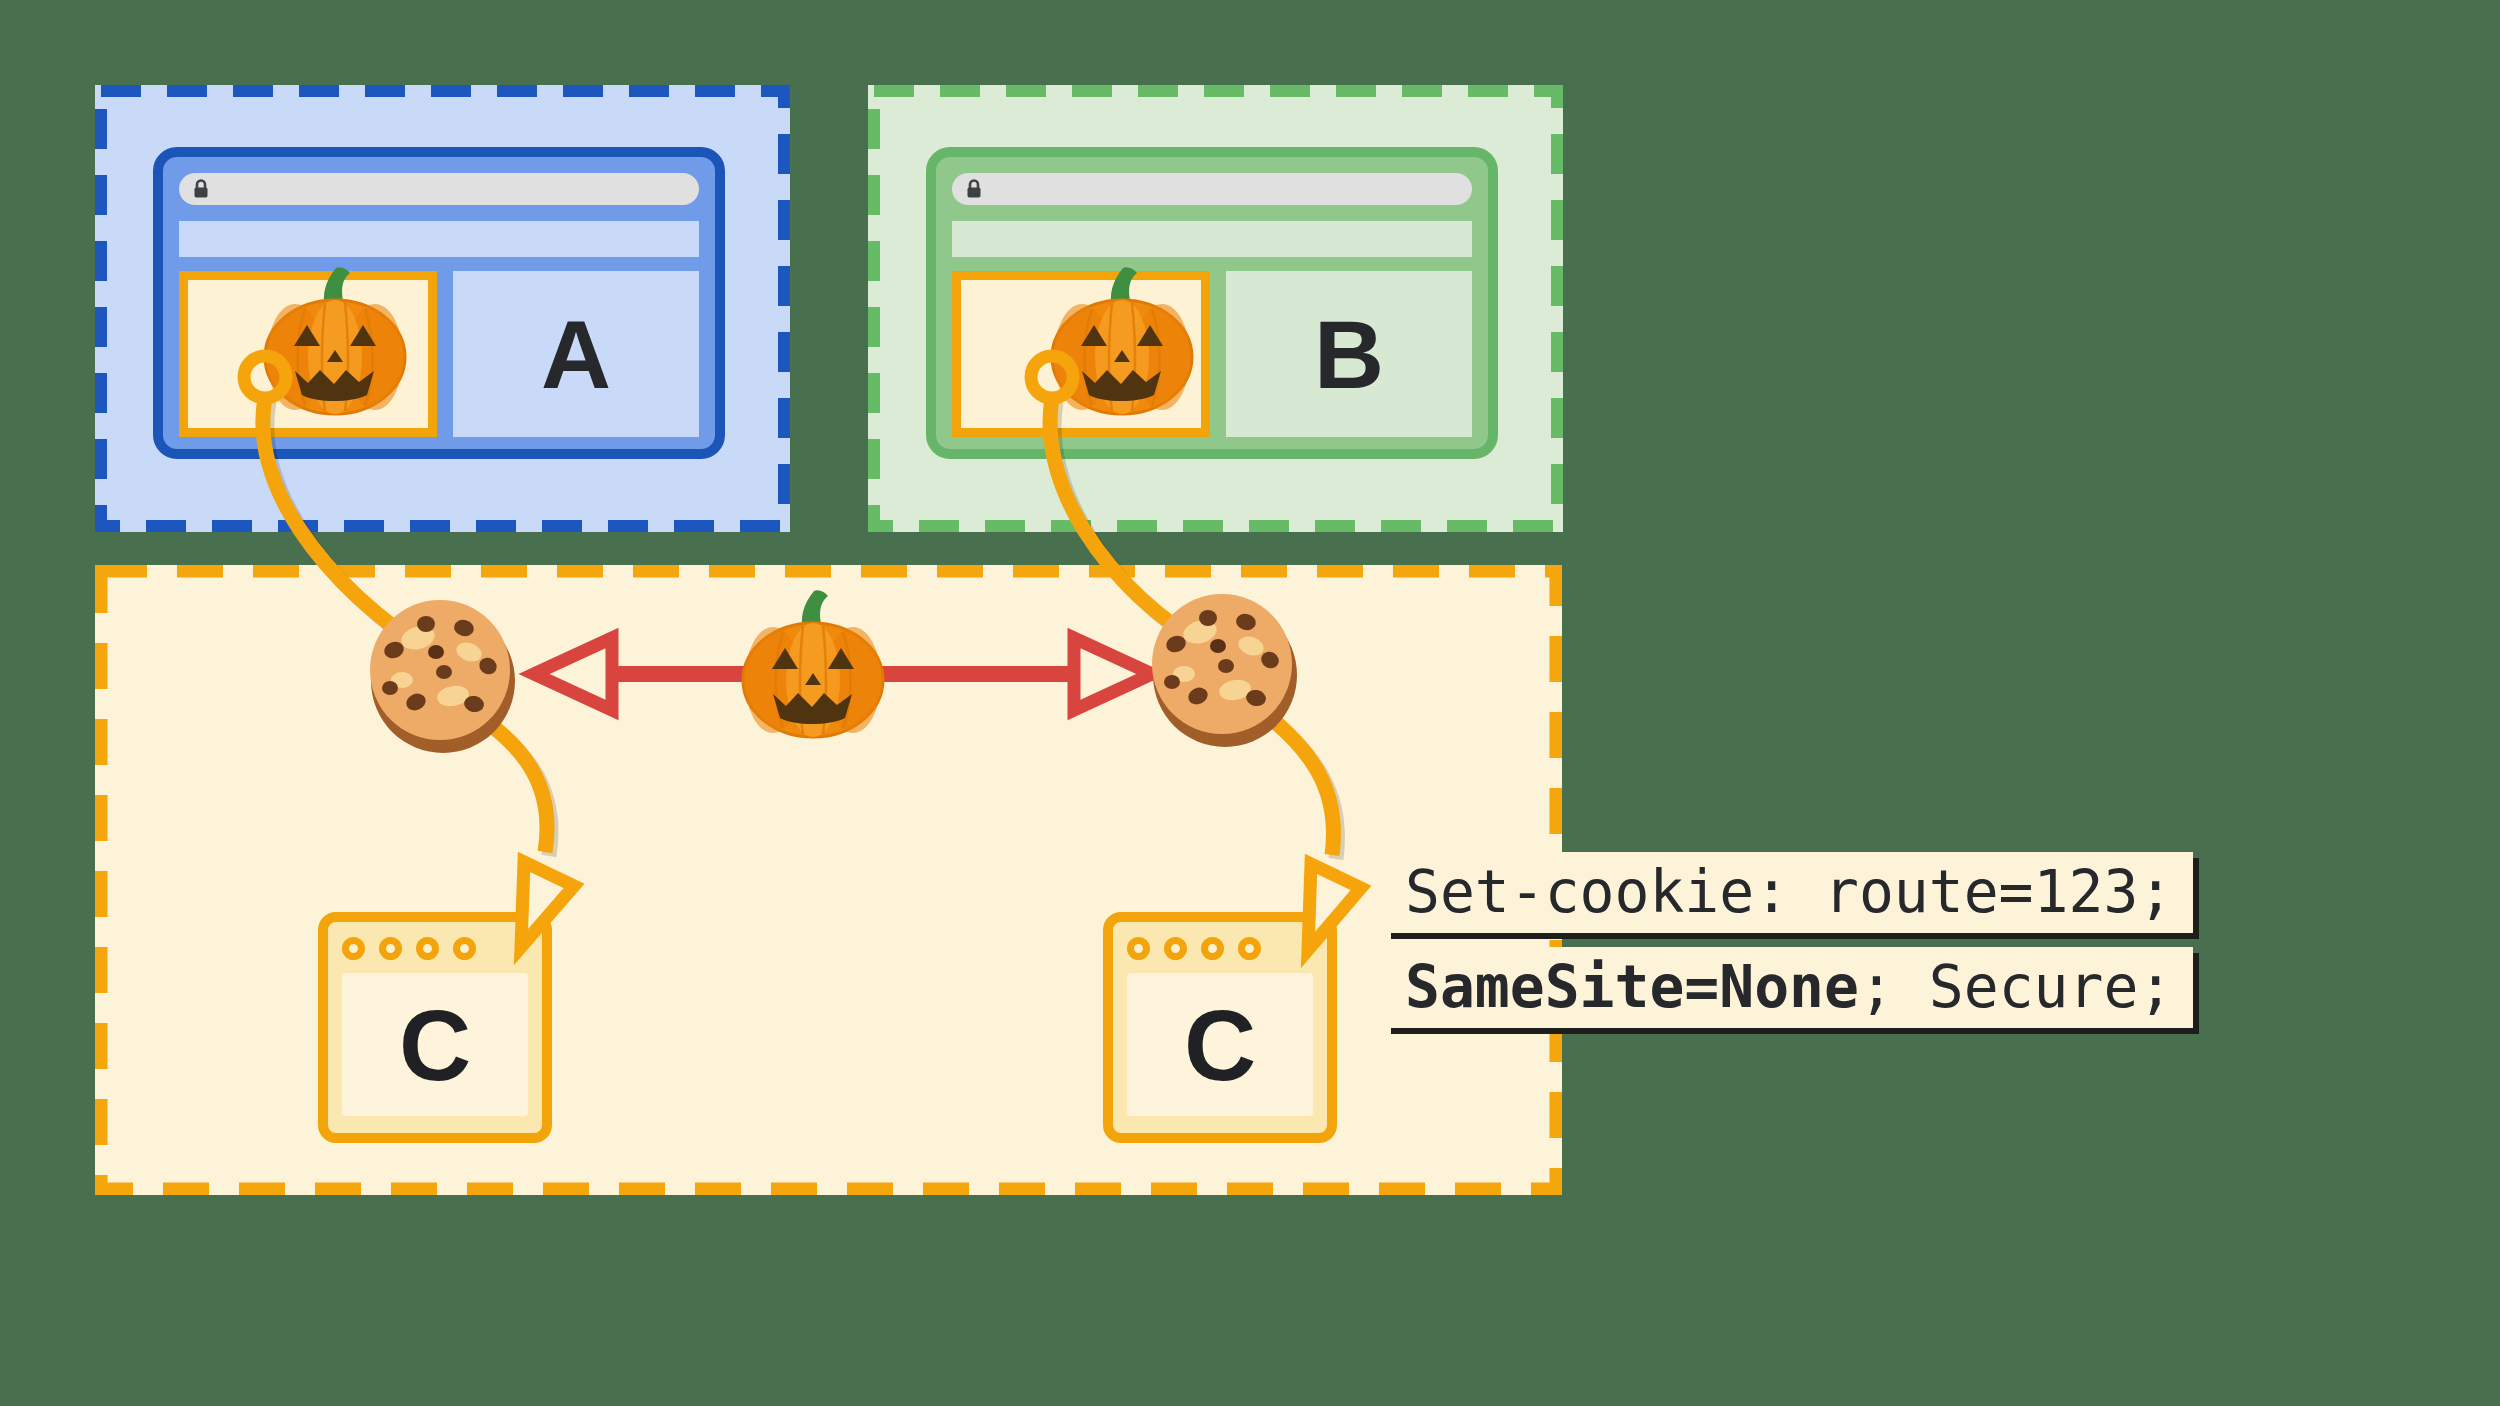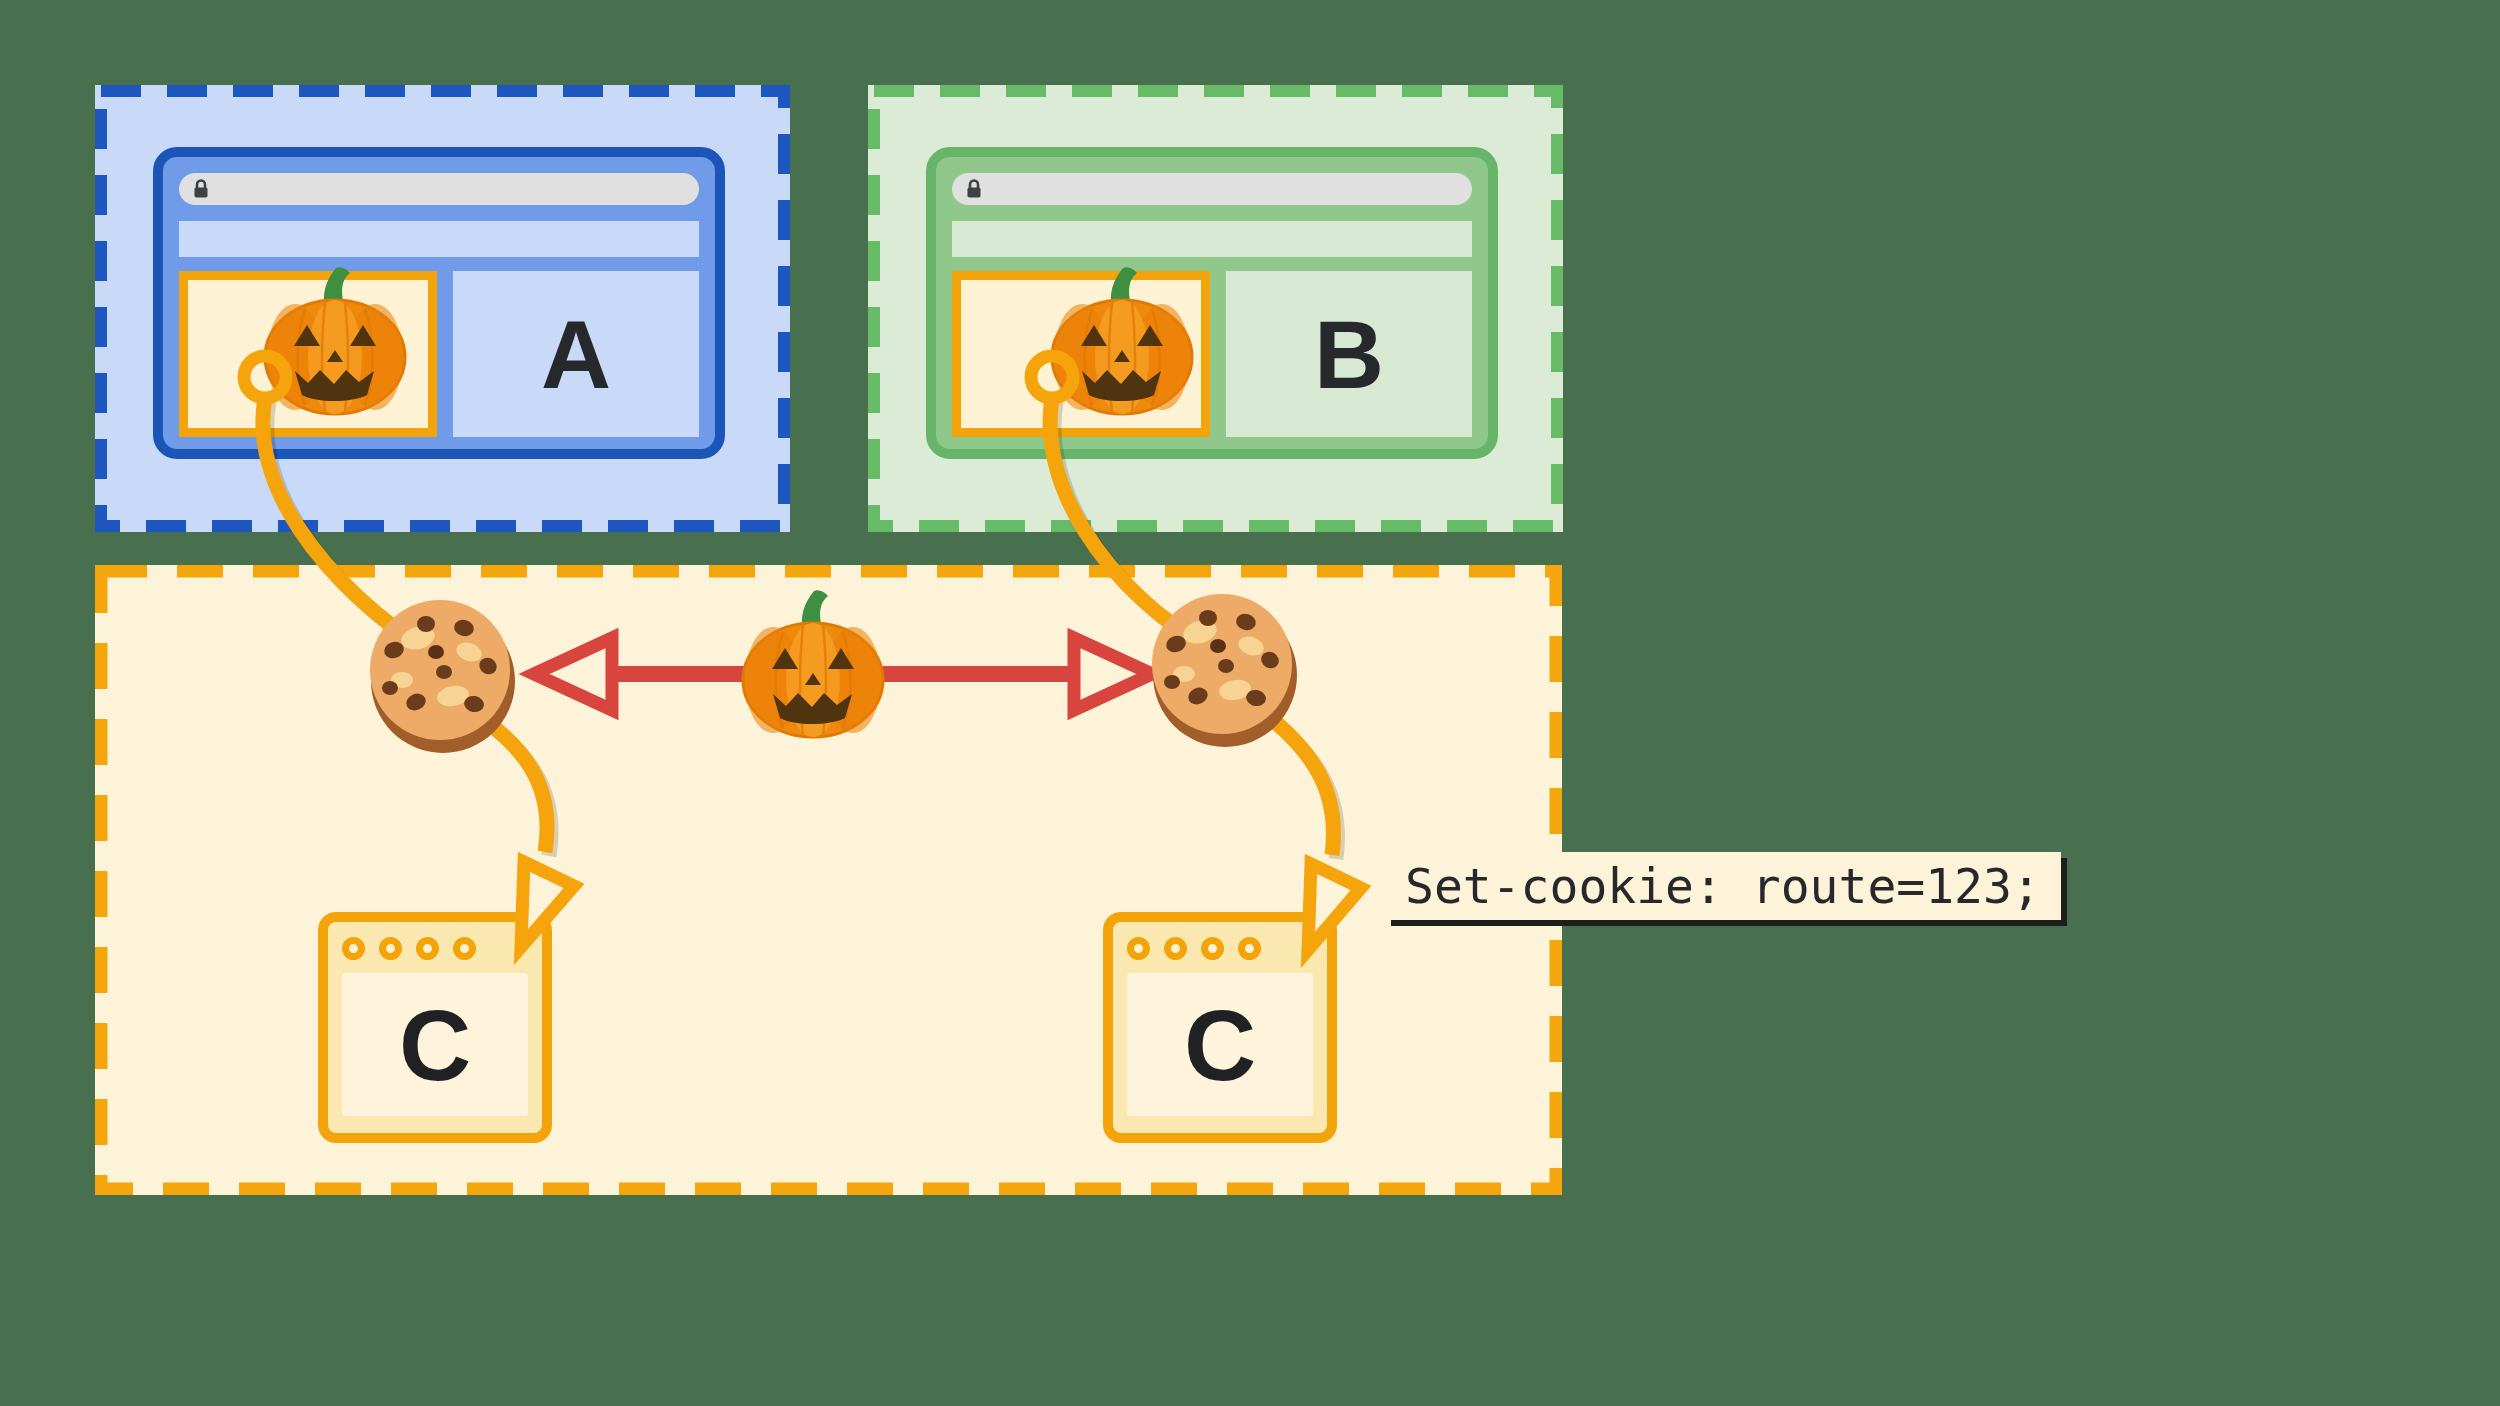--- a/index.html
+++ b/index.html
@@ -39,21 +39,21 @@
   .card-dots{position:absolute;left:14px;top:15px;display:flex;gap:14px;}
   .dot{width:23px;height:23px;border-radius:50%;border:7px solid #f2a40a;
     background:#fdf0cc;box-sizing:border-box;}
   .card-panel{position:absolute;left:14px;right:14px;top:51px;bottom:17px;background:#fdf4db;
     border-radius:4px;display:flex;align-items:center;justify-content:center;}
   .card-letter{font-size:100px;font-weight:700;color:#1f2124;line-height:1;}
 
   .overlay{position:absolute;left:0;top:0;width:2500px;height:1406px;pointer-events:none;}
 
   .code-box{position:absolute;background:#fdf3d9;color:#26282b;
-    font-family:"DejaVu Sans Mono","Liberation Mono",monospace;font-size:48px;line-height:1.25;
+    font-family:"DejaVu Sans Mono","Liberation Mono",monospace;font-size:58px;line-height:1.25;
     padding:4px 20px;box-shadow:6px 6px 0 0 #1e1e1c;white-space:nowrap;z-index:6;}
   .code-line1{left:1385px;top:852px;}
   .code-line2{left:1385px;top:947px;}
   .code-box b{font-weight:700;}
 </style>
 </head>
 <body>
 
 <div class="canvas">
 
@@ -189,14 +189,17 @@
     <use href="#pumpkin-sym" transform="translate(335,345)"></use>
     <use href="#pumpkin-sym" transform="translate(1122,345)"></use>
 
     <circle cx="265" cy="377" r="21" fill="none" stroke="#f5a50b" stroke-width="13"></circle>
     <circle cx="1052" cy="377" r="21" fill="none" stroke="#f5a50b" stroke-width="13"></circle>
   </svg>
 
   <div class="code-box code-line1">
     <span>Set-cookie: route=123;</span>
   </div>
+  <div class="code-box code-line2">
+    <b>SameSite=None</b><span>; Secure;</span>
+  </div>
 
 </div>
 
 </body></html>

